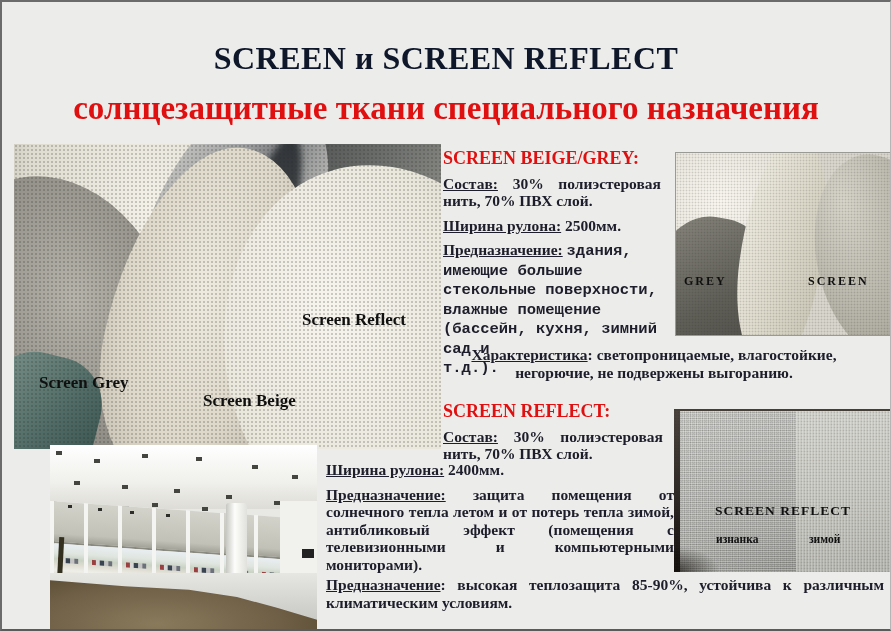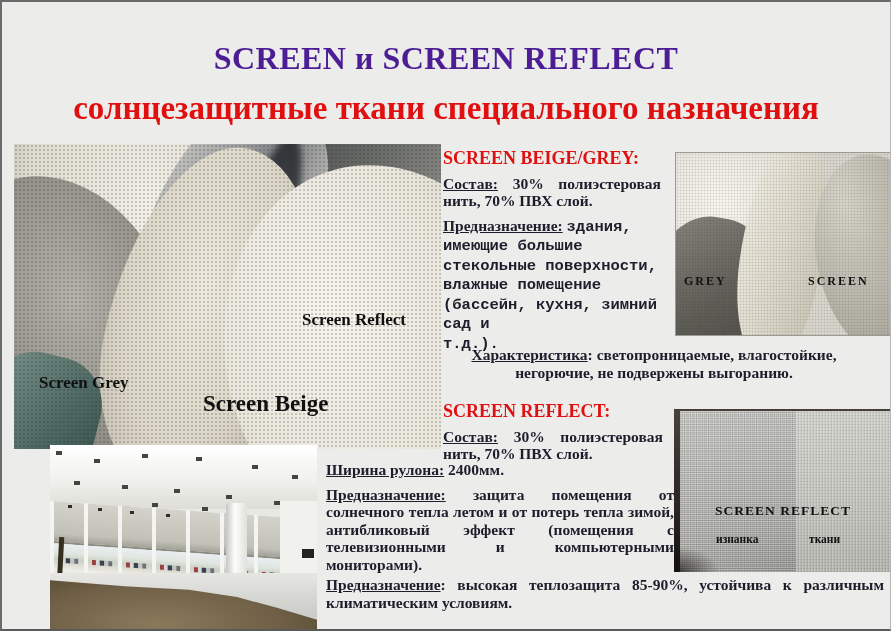--- a/index.html
+++ b/index.html
@@ -6,21 +6,21 @@
   body{
     width:891px;height:631px;position:relative;overflow:hidden;
     background:#ececea;
     font-family:"Liberation Serif","DejaVu Serif",serif;
     box-sizing:border-box;
     border-top:2px solid #6b6b6b;border-left:2px solid #6b6b6b;
     border-bottom:2px solid #5a5a5a;border-right:1px solid #b5b5b5;
   }
   .abs{position:absolute;}
   
-  .title1{left:0;right:0;top:38px;text-align:center;font-size:32px;font-weight:bold;color:#4c1d95;letter-spacing:.5px;}
+  .title1{left:0;right:0;top:38px;text-align:center;font-size:32px;font-weight:bold;color:#0f172a;letter-spacing:.5px;}
   .title2{left:0;right:0;top:88px;text-align:center;font-size:33px;font-weight:bold;color:#e11010;}
   
   .tblock{color:#1d1d2b;font-weight:bold;font-size:15.5px;line-height:17.5px;}
   .tblock p{margin:0 0 7px 2px;}
   .tblock .just{text-align:justify;}
   .lbl{text-decoration:underline;}
   .preline{white-space:pre-line;font-family:Liberation Mono, monospace;}
   .redhead{color:#e11010;font-size:18px;font-weight:bold;margin:0 0 8px 0;}
   #sec-beige{left:439px;top:148px;width:220px;}
   #sec-char1{left:437px;top:344px;width:428px;text-align:center;}
@@ -49,21 +49,21 @@
     background:radial-gradient(ellipse at 62% 35%,#b5b3aa 0%,#8f8d85 45%,#6e6c65 75%,#52504b 100%);}
   .fb-beige{top:0;left:22%;width:46%;height:120%;transform:rotate(12deg);
     border-radius:52% 48% 40% 60%/58% 42% 58% 42%;
     background:radial-gradient(ellipse at 45% 40%,#eeeadf 0%,#ddd8c9 50%,#c2bdae 78%,#a5a092 100%);}
   .fb-reflect{top:6%;left:50%;width:76%;height:132%;border-radius:50%;transform:rotate(-18deg);
     background:radial-gradient(ellipse at 38% 32%,#f6f4ed 0%,#eae7dd 45%,#d7d4c8 70%,#b5b2a6 92%);}
   .fb-teal{bottom:-9%;left:-7%;width:27%;height:40%;transform:rotate(14deg);border-radius:40%;
     background:linear-gradient(120deg,#7b938c,#4f6a64 60%,#37514c);}
   .fb-lab-reflect{left:288px;top:166px;font-size:17px;}
   .fb-lab-grey{left:25px;top:229px;font-size:17px;}
-  .fb-lab-beige{left:189px;top:247px;font-size:23px;}
+  .fb-lab-beige{left:189px;top:247px;font-size:17px;}
   
   #photo-greybeige{left:673px;top:150px;width:217px;height:182px;background:#d8d5cc;border:1px solid #9a9a94;}
   #photo-greybeige>div{position:absolute;}
   .gb-white{top:-30%;left:-30%;width:85%;height:120%;border-radius:50%;transform:rotate(-18deg);
     background:radial-gradient(ellipse at 60% 50%,#f7f5ee,#e2dfd5 60%,#c6c3b8 90%);}
   .gb-dark{bottom:-20%;left:-12%;width:55%;height:85%;transform:rotate(10deg);border-radius:45%;
     background:linear-gradient(140deg,#8a887f,#5f5e57 55%,#474641);}
   .gb-beige{top:-10%;left:30%;width:38%;height:130%;transform:rotate(8deg);
     border-radius:50% 50% 45% 55%/55% 45% 55% 45%;
     background:linear-gradient(100deg,#efece2 0%,#ddd9cb 50%,#c8c4b4 100%);}
@@ -177,20 +177,21 @@
   <div class="in-column"></div>
   <div class="in-wall"></div>
   <div class="in-art"></div>
   <div class="in-floor"></div>
   <div class="in-carpet"></div>
 </div>
 
 <div class="abs tblock" id="sec-beige">
   <p class="redhead">SCREEN BEIGE/GREY:</p>
   <p class="just"><span class="lbl">Состав:</span> <span>30% полиэстеровая нить, 70% ПВХ слой.</span></p>
+  <p><span class="lbl">Ширина рулона:</span> <span>2500мм.</span></p>
   <p><span class="lbl">Предназначение:</span> <span class="preline">здания,
 имеющие большие
 стекольные поверхности,
 влажные помещение
 (бассейн, кухня, зимний сад и
 т.д.).</span></p>
 </div>
 
 <div class="abs tblock" id="sec-char1">
   <p><span class="lbl">Характеристика</span><span>: светопроницаемые, влагостойкие, негорючие, не подвержены выгоранию.</span></p>
@@ -219,14 +220,14 @@
   <p class="just"><span class="lbl">Предназначение</span><span>: высокая теплозащита 85-90%, устойчива к различным климатическим условиям.</span></p>
 </div>
 
 <div class="abs photo dots finedots" id="photo-reflect2">
   <div class="rf-left"></div>
   <div class="rf-right"></div>
   <div class="rf-edge"></div>
   <div class="rf-corner"></div>
   <span class="plabel rf-title">SCREEN REFLECT</span>
   <span class="plabel rf-back">изнанка</span>
-  <span class="plabel rf-face">ткани</span>
+  <span class="plabel rf-face">зимой</span>
 </div>
 
 </body></html>

